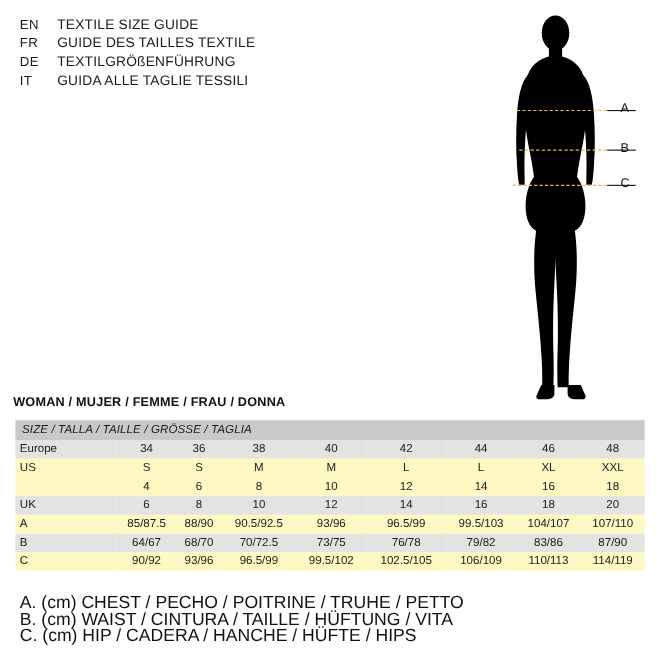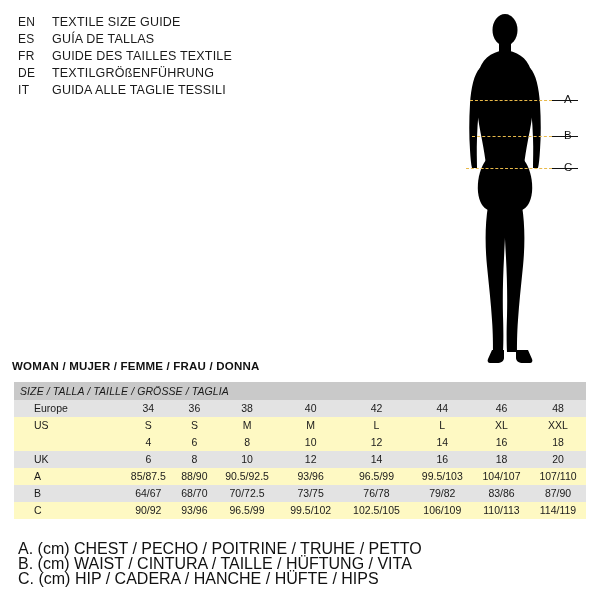--- a/index.html
+++ b/index.html
@@ -116,21 +116,21 @@
     font-style: italic;
   }
   .size-table tr.shade td {
     background: #e3e3e3;
   }
   .size-table tr.plain td {
     background: #fef9c3;
   }
   .size-table td.rowlabel {
     text-align: left;
-    padding-left: 20px;
+    padding-left: 4px;
     width: 88px;
   }
 
   
   .footnotes {
     position: absolute;
     left: 18px;
     top: 541px;
     font-size: 16px;
     line-height: 15px;
@@ -142,24 +142,20 @@
 </style>
 </head>
 <body>
 
 <div class="page">
 
   <div class="lang-block">
     <div class="lang-row">
       <span class="lang-code">EN</span>
       <span class="lang-title">TEXTILE SIZE GUIDE</span>
-    </div>
-    <div class="lang-row">
-      <span class="lang-code">ES</span>
-      <span class="lang-title">GUÍA DE TALLAS</span>
     </div>
     <div class="lang-row">
       <span class="lang-code">FR</span>
       <span class="lang-title">GUIDE DES TAILLES TEXTILE</span>
     </div>
     <div class="lang-row">
       <span class="lang-code">DE</span>
       <span class="lang-title">TEXTILGRÖßENFÜHRUNG</span>
     </div>
     <div class="lang-row">

